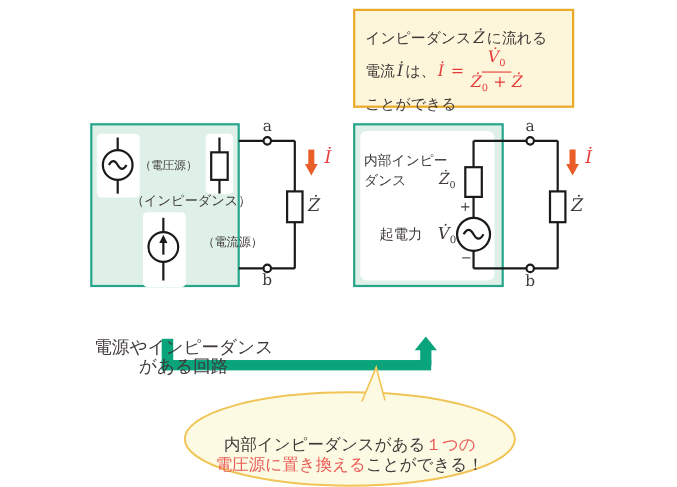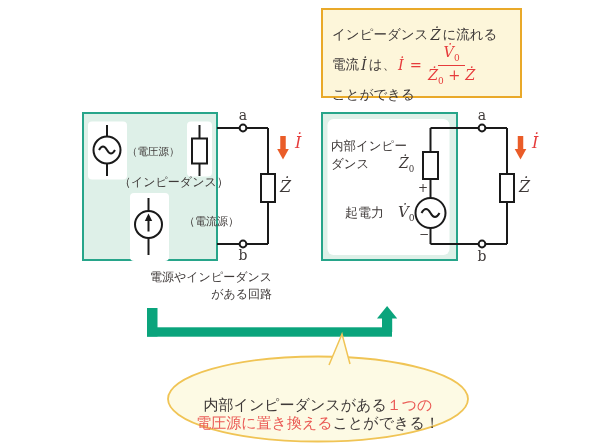--- a/index.html
+++ b/index.html
@@ -25,21 +25,21 @@
   .note{position:absolute;left:321px;top:8px;width:201px;height:90px;box-sizing:border-box;
         background:var(--note-bg);border:2px solid var(--note-border);
         padding:16px 9px 4px 9px;display:flex;flex-direction:column;justify-content:space-between;}
   .note .row{font-size:13.5px;display:flex;align-items:center;}
   .note .msym{font-family:"DejaVu Serif","Liberation Serif",serif;font-style:italic;font-size:14.5px;padding:0 2px;}
   .frac{display:inline-flex;flex-direction:column;align-items:center;vertical-align:middle;
         font-family:"DejaVu Serif","Liberation Serif",serif;font-style:italic;font-size:14.5px;line-height:1.2;}
   .frac .num{border-bottom:1.4px solid var(--red);padding:0 5px 1px 5px;}
   .frac .den{padding:1px 2px 0 2px;}
   .eqsign{font-family:"DejaVu Serif","Liberation Serif",serif;padding:0 4px;font-size:14.5px;}
-  .cap{position:absolute;text-align:right;font-size:12px;line-height:16.5px;}
+  .cap{position:absolute;text-align:center;font-size:16px;line-height:16.5px;margin-top:40px;}
   .callout-text{position:absolute;left:168px;top:396px;width:300px;text-align:center;
                 font-size:15px;line-height:17.5px;}
 </style>
 </head>
 <body>
 
 <div id="root">
 
   <svg width="615" height="443" viewBox="0 0 615 443">
 

